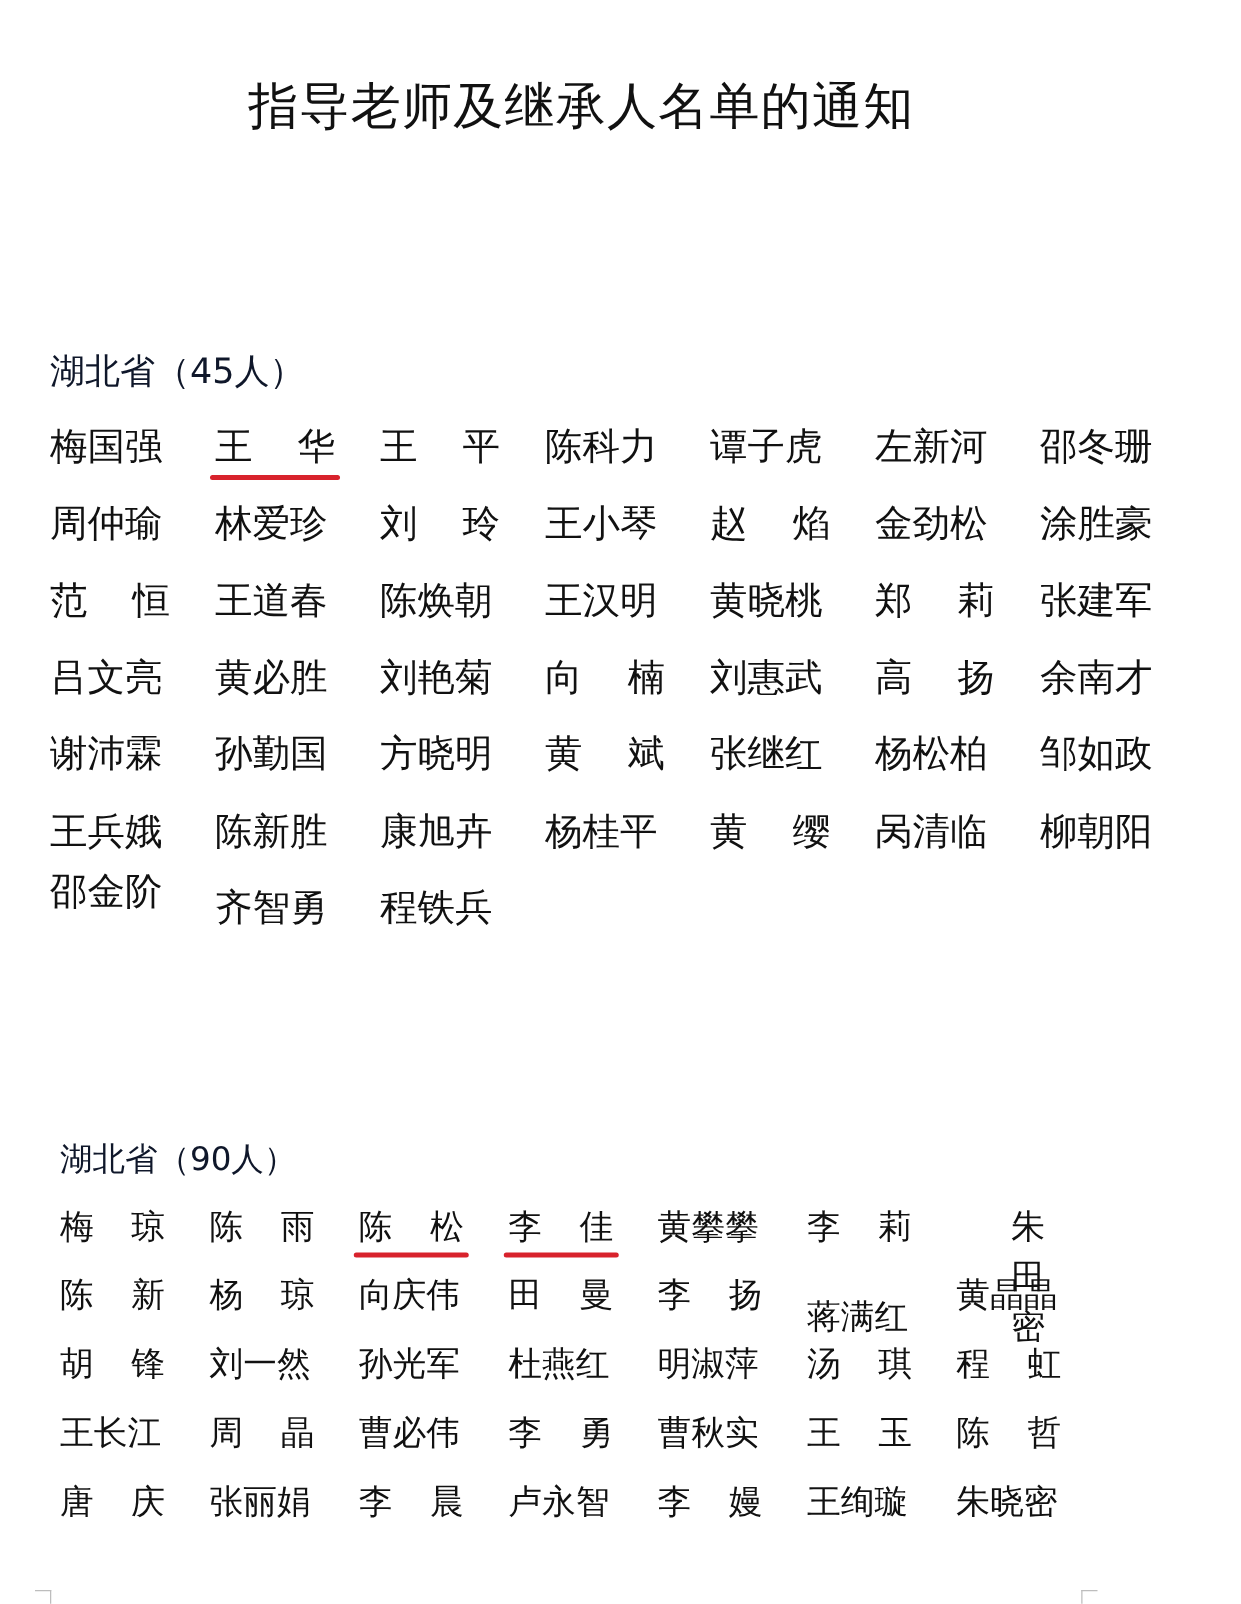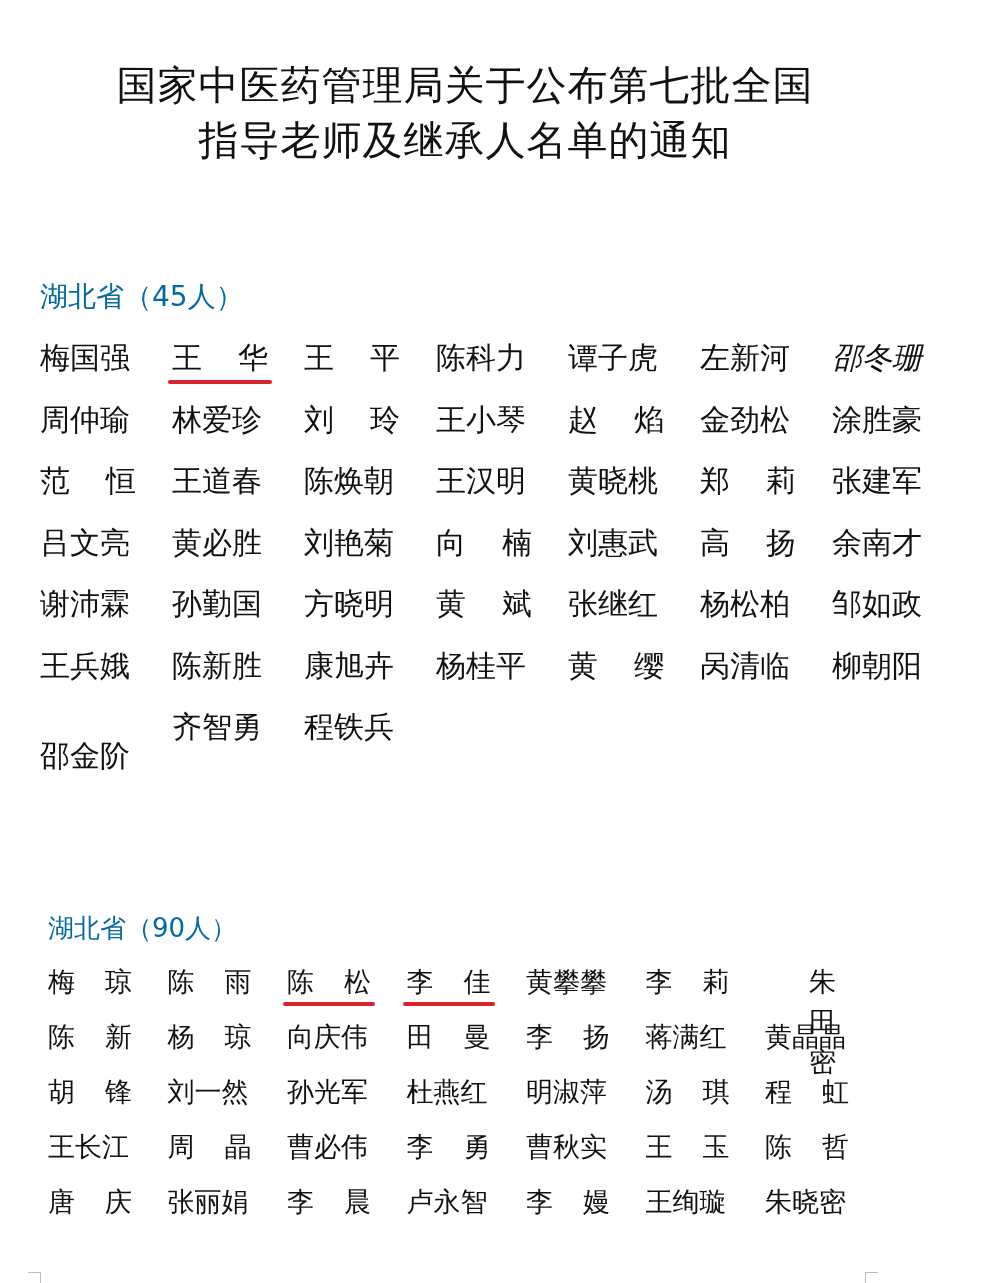--- a/index.html
+++ b/index.html
@@ -5,21 +5,21 @@
   html, body { margin: 0; padding: 0; background: #ffffff; }
   body {
     width: 993px; height: 1283px; position: relative; overflow: hidden;
     font-family: "DejaVu Sans", "Liberation Sans", sans-serif; color: #111111;
   }
   .title {
     position: absolute; left: 0; width: 930px; top: 58px;
     text-align: center; font-size: 40px; line-height: 55px; letter-spacing: 1px;
   }
   .section-heading {
-    position: absolute; font-size: 28px; line-height: 36px; color: #0369a1;
+    position: absolute; font-size: 28px; line-height: 36px; color: #0f172a;
   }
   .grid { position: absolute; }
   .cell {
     position: absolute; height: 40px; font-size: 30px; line-height: 40px;
     display: flex; justify-content: space-between; color: #111111;
   }
   .cell.s2 { font-size: 27px; }
   .cell span { display: inline-block; }
   .underline {
     position: absolute; height: 4px; border-radius: 2px; background: #d8222c;
@@ -28,21 +28,20 @@
     position: absolute; width: 12px; height: 12px; border-top: 1px solid #bdbdbd;
   }
   .corner.left { border-right: 1px solid #bdbdbd; }
   .corner.right { border-left: 1px solid #bdbdbd; }
 </style>
 </head>
 <body>
 
 <div>
   <div class="title">
-    <div>国家中医药管理局关于公布第七批全国</div>
     <div>指导老师及继承人名单的通知</div>
   </div>
 
   <div class="section-heading" style="left:40px; top:279px;">湖北省（45人）</div>
   <div class="grid" id="grid1">
       <div class="cell" style="left: 40px; top: 338px; width: 96px;">
         <span style="letter-spacing: 0px;">梅国强</span>
       </div>
       <div class="cell" style="left: 172px; top: 338px; width: 96px;">
         <span>王</span>
@@ -56,21 +55,21 @@
       <div class="cell" style="left: 436px; top: 338px; width: 96px;">
         <span style="letter-spacing: 0px;">陈科力</span>
       </div>
       <div class="cell" style="left: 568px; top: 338px; width: 96px;">
         <span style="letter-spacing: 0px;">谭子虎</span>
       </div>
       <div class="cell" style="left: 700px; top: 338px; width: 96px;">
         <span style="letter-spacing: 0px;">左新河</span>
       </div>
       <div class="cell" style="left: 832px; top: 338px; width: 96px;">
-        <span style="letter-spacing: 0px; font-style: italic;">邵冬珊</span>
+        <span style="letter-spacing: 0px;">邵冬珊</span>
       </div>
       <div class="cell" style="left: 40px; top: 399.5px; width: 96px;">
         <span style="letter-spacing: 0px;">周仲瑜</span>
       </div>
       <div class="cell" style="left: 172px; top: 399.5px; width: 96px;">
         <span style="letter-spacing: 0px;">林爱珍</span>
       </div>
       <div class="cell" style="left: 304px; top: 399.5px; width: 96px;">
         <span>刘</span>
         <span>玲</span>
@@ -171,21 +170,21 @@
       <div class="cell" style="left: 568px; top: 645.5px; width: 96px;">
         <span>黄</span>
         <span>缨</span>
       </div>
       <div class="cell" style="left: 700px; top: 645.5px; width: 96px;">
         <span style="letter-spacing: 0px;">呙清临</span>
       </div>
       <div class="cell" style="left: 832px; top: 645.5px; width: 96px;">
         <span style="letter-spacing: 0px;">柳朝阳</span>
       </div>
-      <div class="cell" style="left: 40px; top: 736px; width: 96px;">
+      <div class="cell" style="left: 40px; top: 694px; width: 96px;">
         <span style="letter-spacing: 0px;">邵金阶</span>
       </div>
       <div class="cell" style="left: 172px; top: 707px; width: 96px;">
         <span style="letter-spacing: 0px;">齐智勇</span>
       </div>
       <div class="cell" style="left: 304px; top: 707px; width: 96px;">
         <span style="letter-spacing: 0px;">程铁兵</span>
       </div>
     </div>
 
@@ -232,21 +231,21 @@
       </div>
       <div class="cell s2" style="left: 406.5px; top: 1017px; width: 84px;">
         <span>田</span>
         <span>曼</span>
       </div>
       <div class="cell s2" style="left: 526px; top: 1017px; width: 84px;">
         <span>李</span>
         <span>扬</span>
       </div>
       <div class="cell s2" style="left: 645.5px; top: 1017px; width: 84px;">
-        <span style="letter-spacing: 0px;">蒋满红</span>
+        <span style="letter-spacing: 0px; margin-top: 17px;">蒋满红</span>
       </div>
       <div class="cell s2" style="left: 765px; top: 1017px; width: 84px;">
         <span style="letter-spacing: 0px;">黄晶晶</span>
       </div>
       <div class="cell s2" style="left: 48px; top: 1072px; width: 84px;">
         <span>胡</span>
         <span>锋</span>
       </div>
       <div class="cell s2" style="left: 167.5px; top: 1072px; width: 84px;">
         <span style="letter-spacing: 0px;">刘一然</span>

